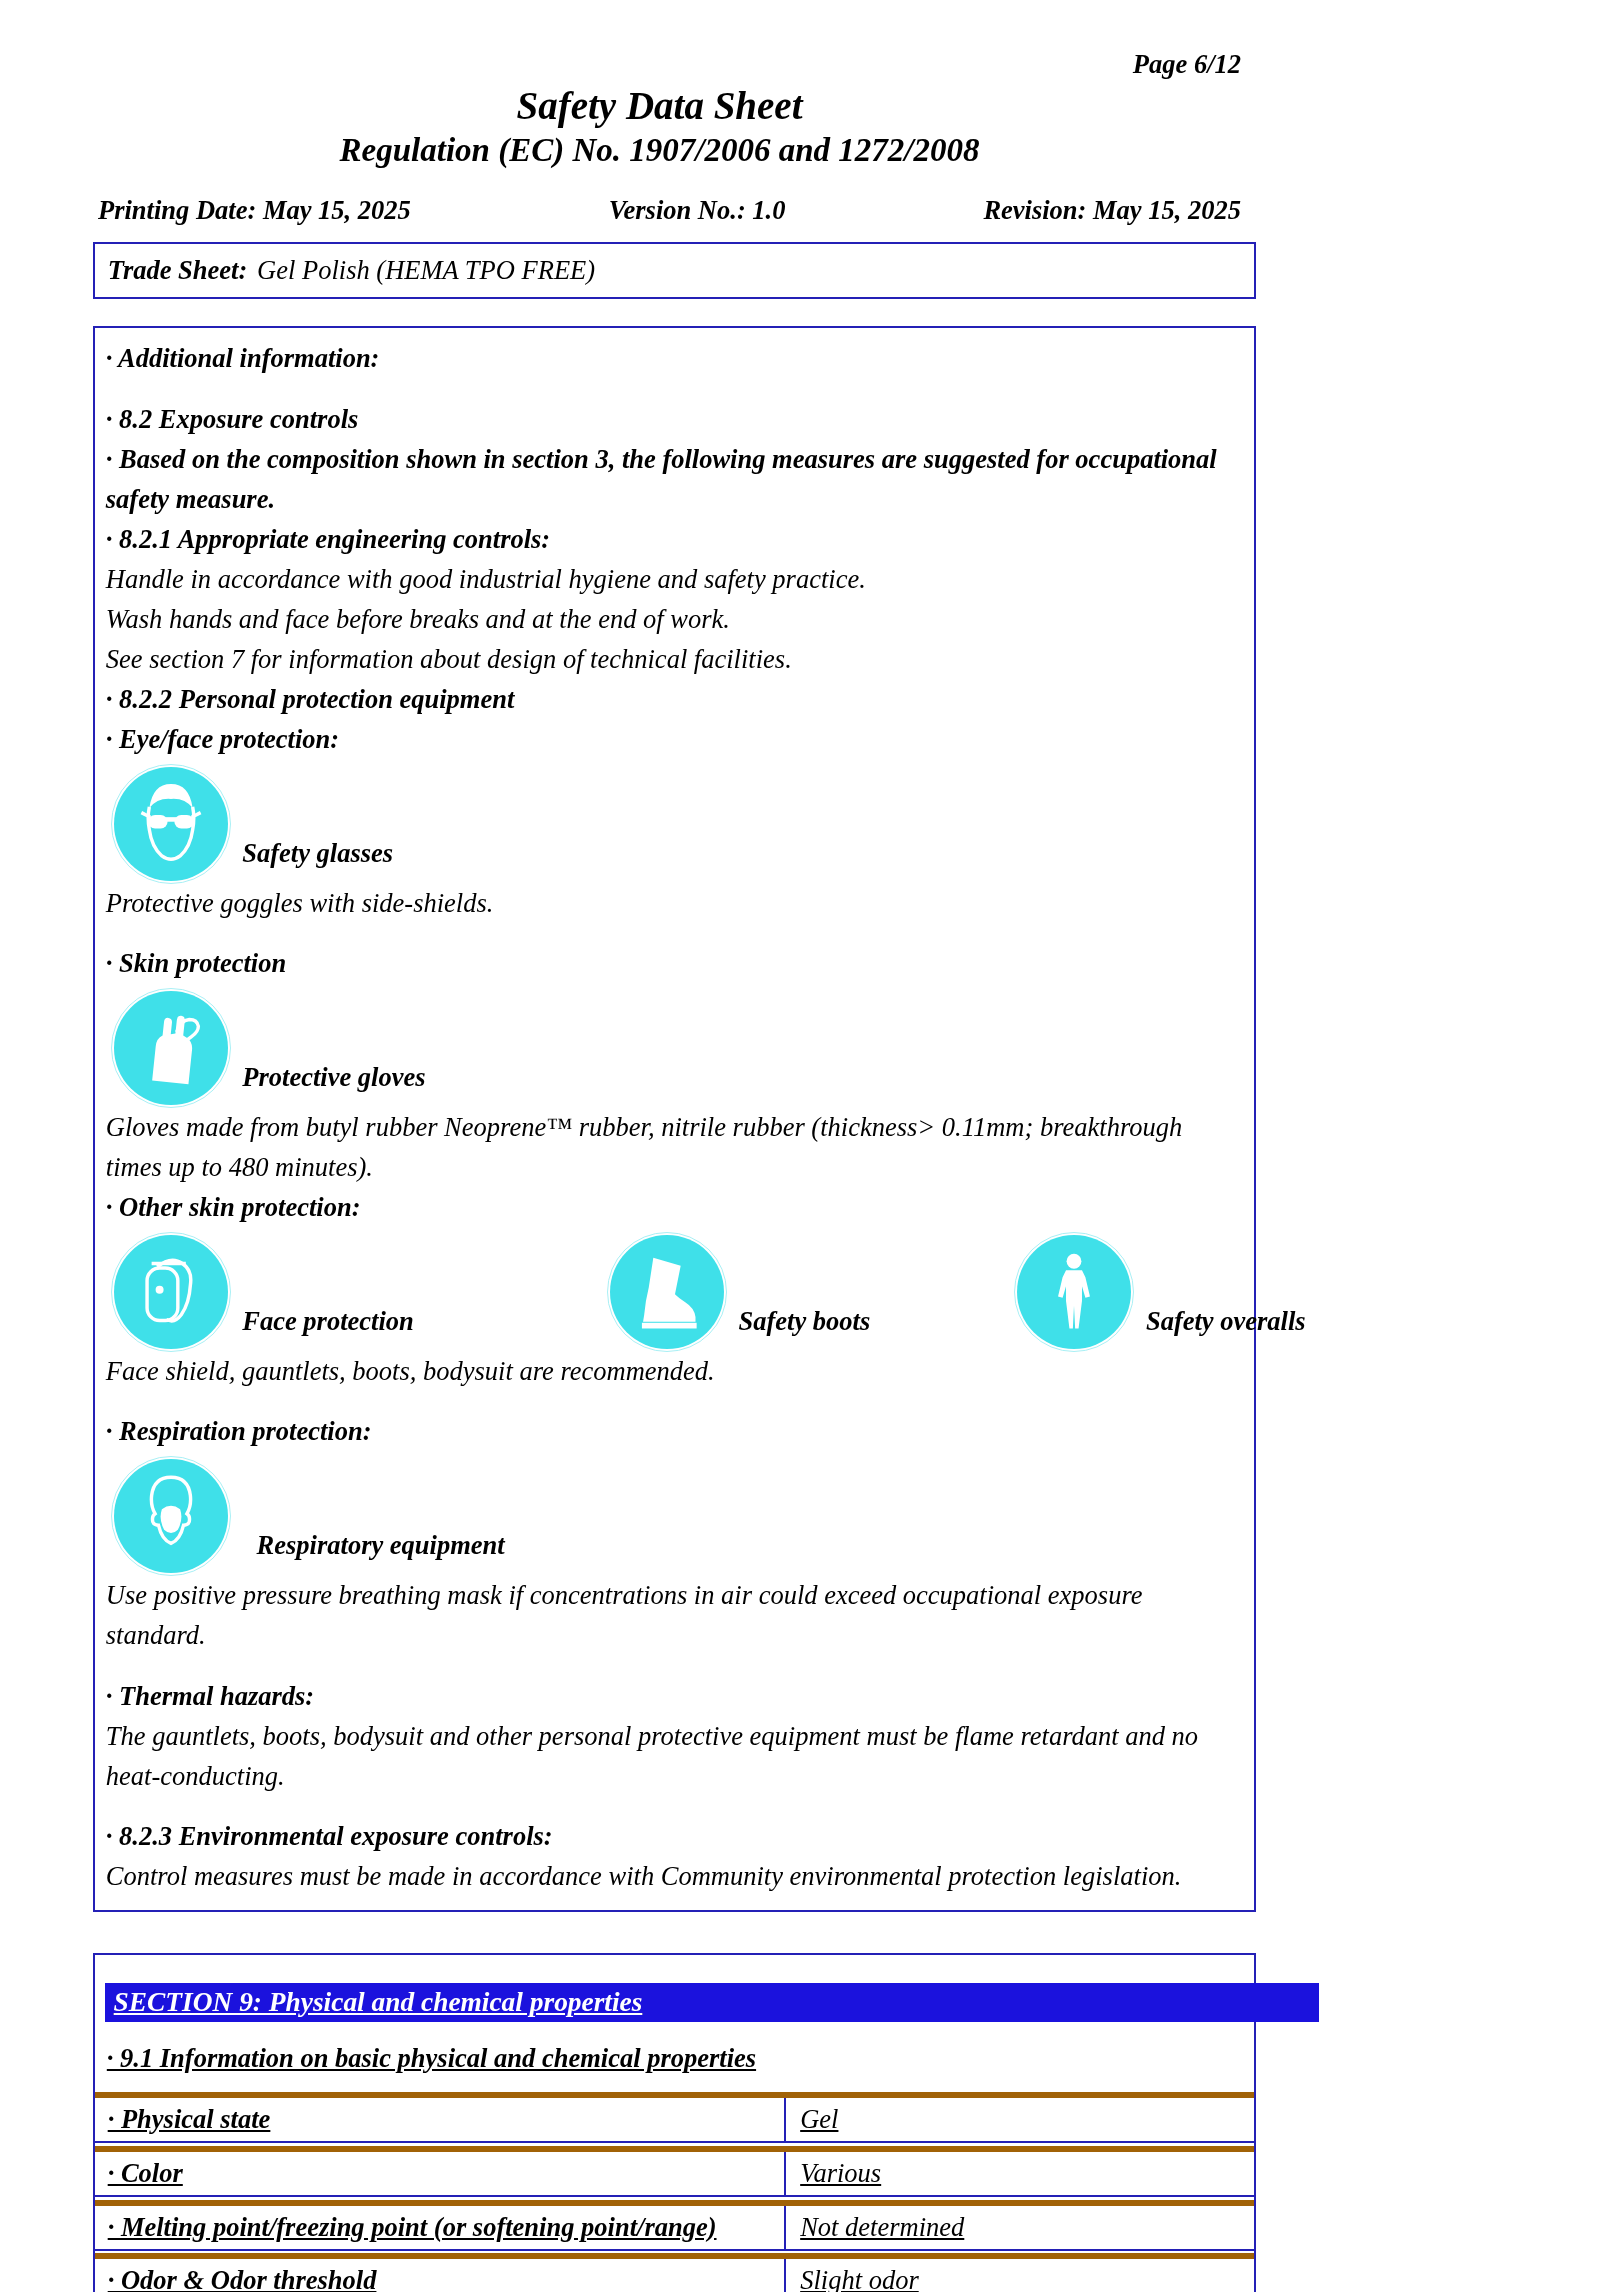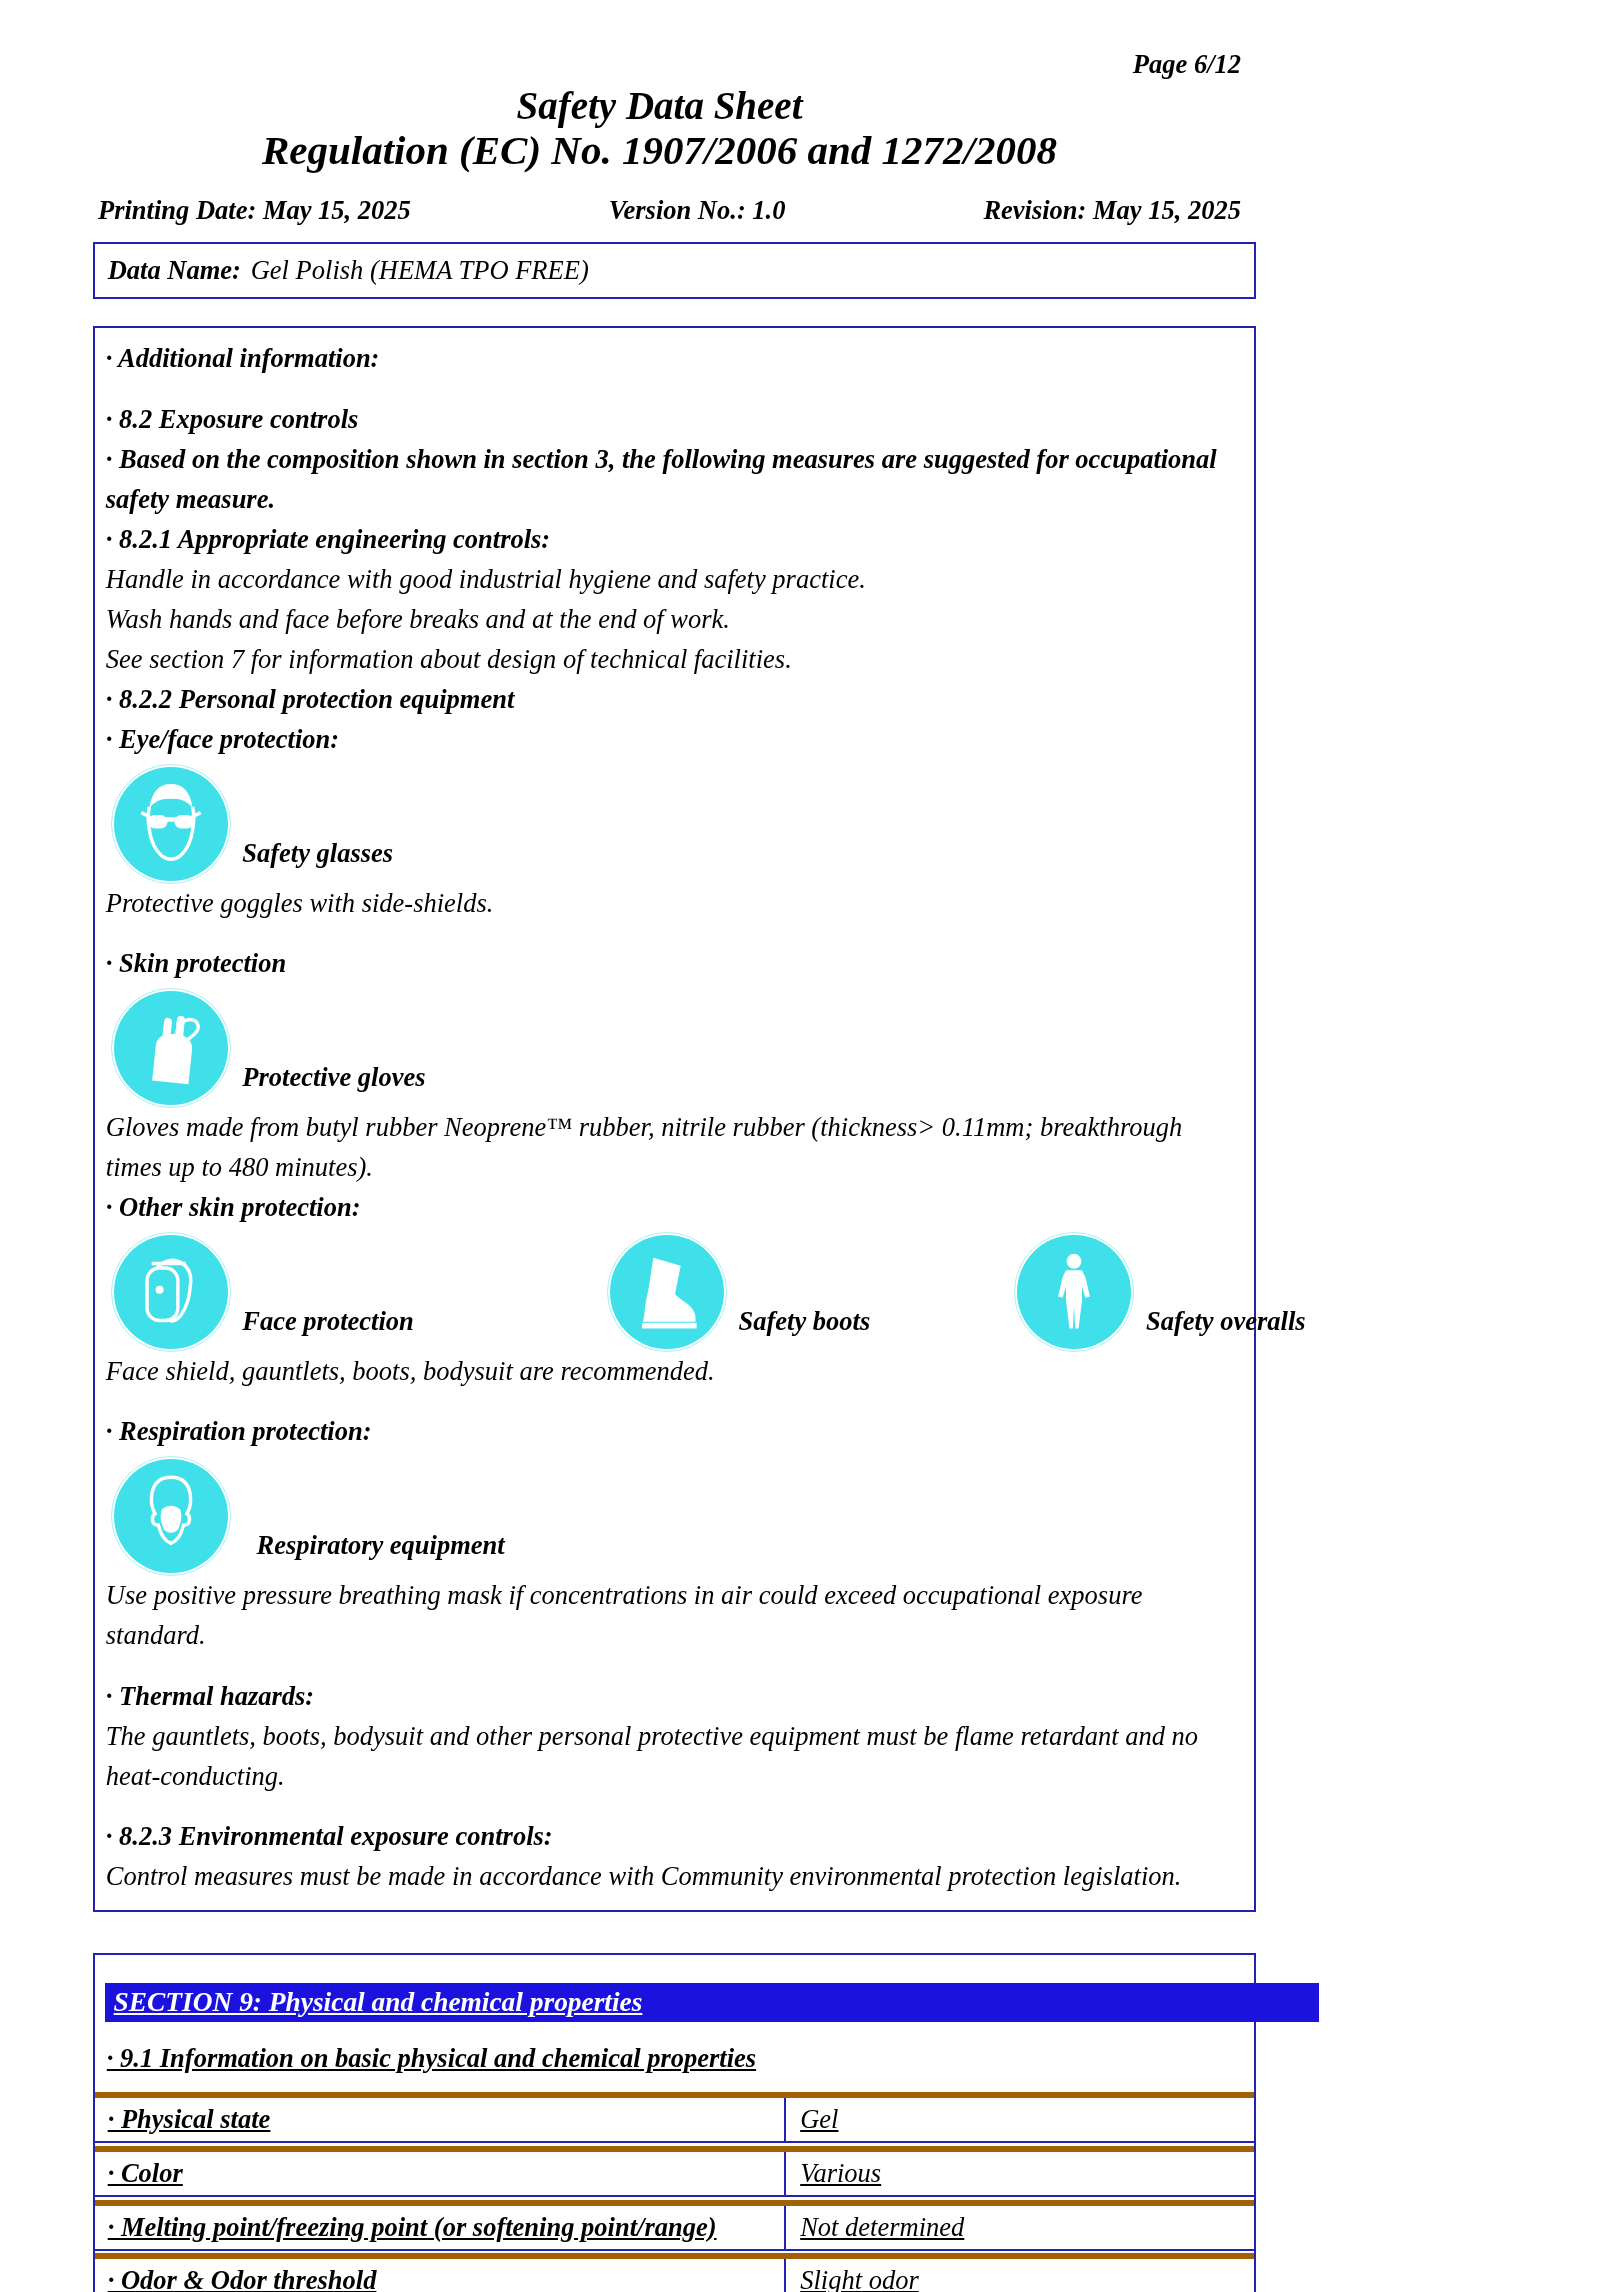--- a/index.html
+++ b/index.html
@@ -3,21 +3,21 @@
 <meta charset="utf-8">
 <style>
   html,body { margin:0; padding:0; background:#fff; }
   .page {
     width:1319px; height:2293px; position:relative; background:#ffffff;
     font-family:"Liberation Serif", serif; font-style:italic; color:#000;
     overflow:hidden;
   }
   .page-num { position:absolute; top:49px; right:78px; font-weight:bold; font-size:26.5px; }
   .title { text-align:center; padding-top:84px; font-weight:bold; font-size:39px; line-height:43px; }
-  .subtitle { text-align:center; font-weight:bold; font-size:41px; line-height:39px; margin-top:3.9px; }
+  .subtitle { text-align:center; font-weight:bold; font-size:33px; line-height:39px; margin-top:3.9px; }
   .meta-row { display:flex; justify-content:space-between; margin:25.5px 78px 0 98px; font-weight:bold; font-size:26.5px; }
   .trade-box {
     margin:15.7px 63px 0 93px; border:2px solid #2420b6; height:53px;
     display:flex; align-items:center; padding-left:12.7px; font-size:26.5px;
   }
   .trade-box .val { font-weight:normal; margin-left:9.8px; }
   .b { font-weight:bold; }
   .main-box { margin:27.4px 63px 0 93px; border:2.9px solid #2420b6; padding:9.8px 9.8px 13.7px 10.8px; }
   .h { font-weight:bold; font-size:26.5px; line-height:40px; }
   .p { font-weight:normal; font-size:26.5px; line-height:40px; }
@@ -55,21 +55,21 @@
   <div class="title">Safety Data Sheet</div>
   <div class="subtitle">Regulation (EC) No. 1907/2006 and 1272/2008</div>
 
   <div class="meta-row">
     <span>Printing Date: May 15, 2025</span>
     <span>Version No.: 1.0</span>
     <span>Revision: May 15, 2025</span>
   </div>
 
   <div class="trade-box">
-    <span class="b">Data Name:</span>
+    <span class="b">Trade Sheet:</span>
     <span class="val">Gel Polish (HEMA TPO FREE)</span>
   </div>
 
   <div class="main-box">
 
     <div class="h">· Additional information:</div>
 
     <div class="h gap">· 8.2 Exposure controls</div>
     <div class="h">· Based on the composition shown in section 3, the following measures are suggested for occupational safety measure.</div>
     <div class="h">· 8.2.1 Appropriate engineering controls:</div>

